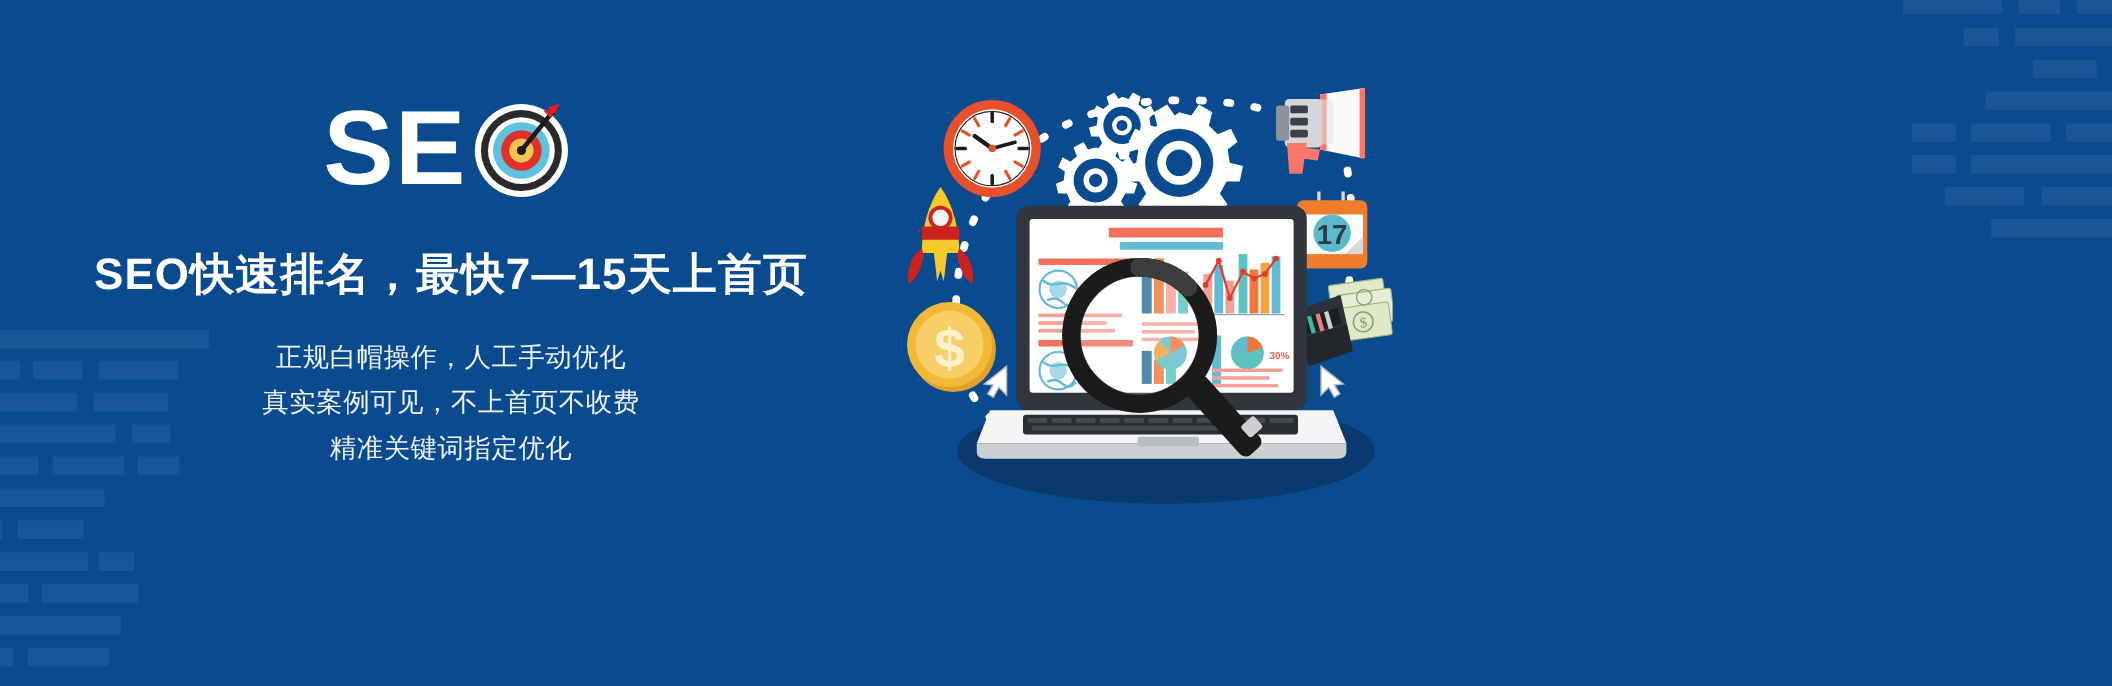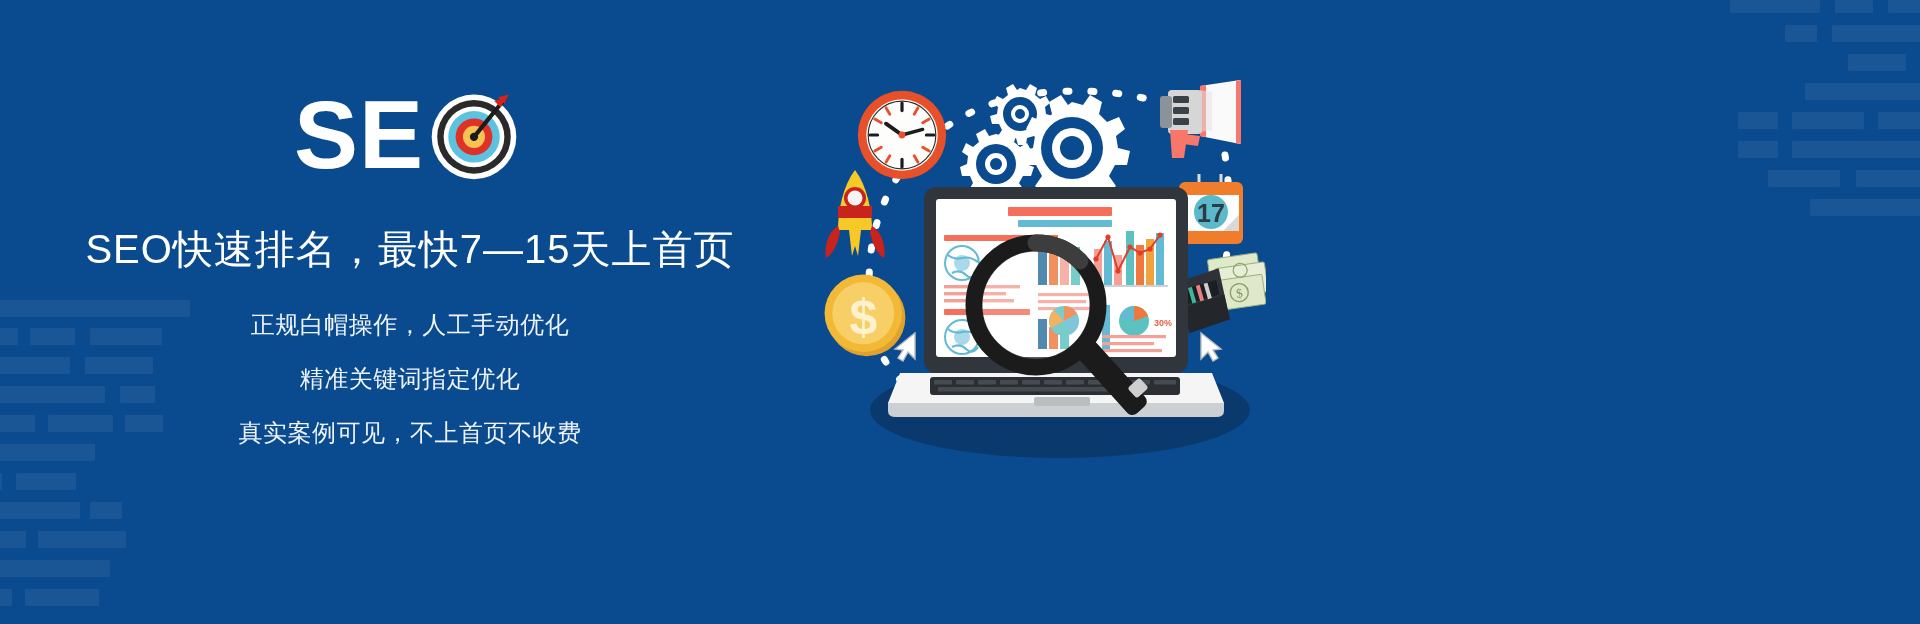--- a/index.html
+++ b/index.html
@@ -33,26 +33,26 @@
   .seologo .letters {
     font-size:96px; font-weight:bold; color:#ffffff;
     letter-spacing:1px; line-height:96px;
     font-family:"Liberation Sans","DejaVu Sans",sans-serif;
   }
   .target { width:92px; height:92px; margin-left:4px; position:relative; flex:none; }
 
   
   .headline {
     margin-top:38px;
-    font-size:40px; font-weight:normal; color:#ffffff;
+    font-size:40px; font-weight:bold; color:#ffffff;
     letter-spacing:1px; white-space:nowrap;
   }
 
   
-  .bodylines { margin-top:32px; display:flex; flex-direction:column; align-items:center; gap:22px; }
+  .bodylines { margin-top:32px; display:flex; flex-direction:column; align-items:center; gap:9px; }
   .bodyline { font-size:24px; color:#eef3fa; letter-spacing:.5px; white-space:nowrap; }
 
   
   .illus { position:absolute; left:800px; top:0; width:640px; height:624px; }
   .illus > * { position:absolute; }
 
   .dashpath { left:0; top:0; width:640px; height:624px; }
 
   .clock { left:55px; top:88px; width:94px; height:94px; }
   .rocket { left:22px; top:168px; width:66px; height:100px; }
@@ -130,22 +130,22 @@
           <path d="M84 10 L72 13 L79 20 Z" fill="#d8221b"></path>
           <path d="M88 6 L76 9 L83 16 Z" fill="#d8221b"></path>
         </svg>
       </span>
     </div>
 
     <div class="headline">SEO快速排名，最快7—15天上首页</div>
 
     <div class="bodylines">
       <div class="bodyline">正规白帽操作，人工手动优化</div>
+      <div class="bodyline">真实案例可见，不上首页不收费</div>
       <div class="bodyline">精准关键词指定优化</div>
-      <div class="bodyline">真实案例可见，不上首页不收费</div>
     </div>
   </div>
 
   <div class="illus">
 
     <svg class="dashpath" viewBox="0 0 640 624">
       <path d="M70 300 C 60 180, 140 100, 250 92 C 340 86, 400 110, 425 145" fill="none" stroke="#ffffff" stroke-width="7" stroke-linecap="round" stroke-dasharray="3 22"></path>
       <path d="M425 155 C 432 200, 430 250, 420 295" fill="none" stroke="#ffffff" stroke-width="7" stroke-linecap="round" stroke-dasharray="3 22"></path>
       <path d="M70 312 C 72 350, 95 385, 130 400" fill="none" stroke="#ffffff" stroke-width="7" stroke-linecap="round" stroke-dasharray="3 22"></path>
       <polygon points="424,300 412,278 438,280" fill="#ffffff"></polygon>

